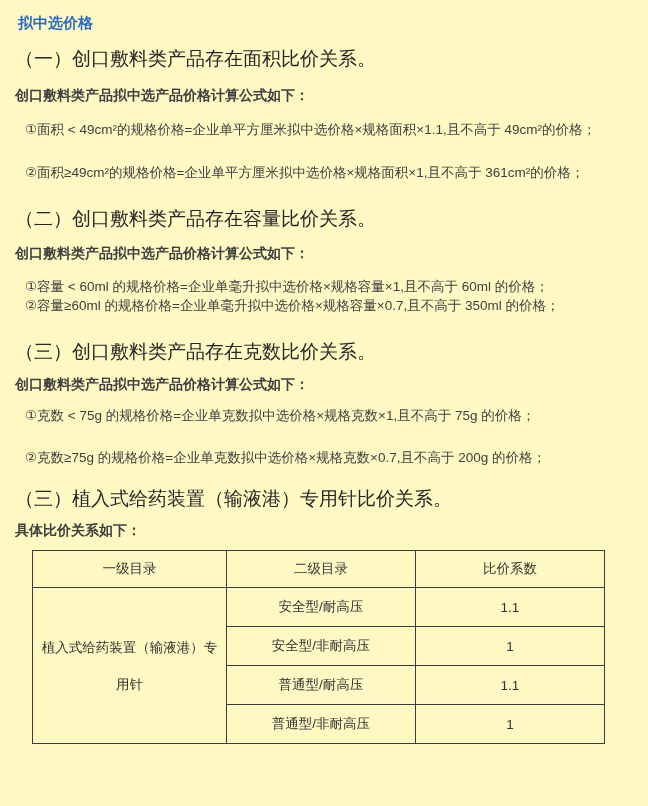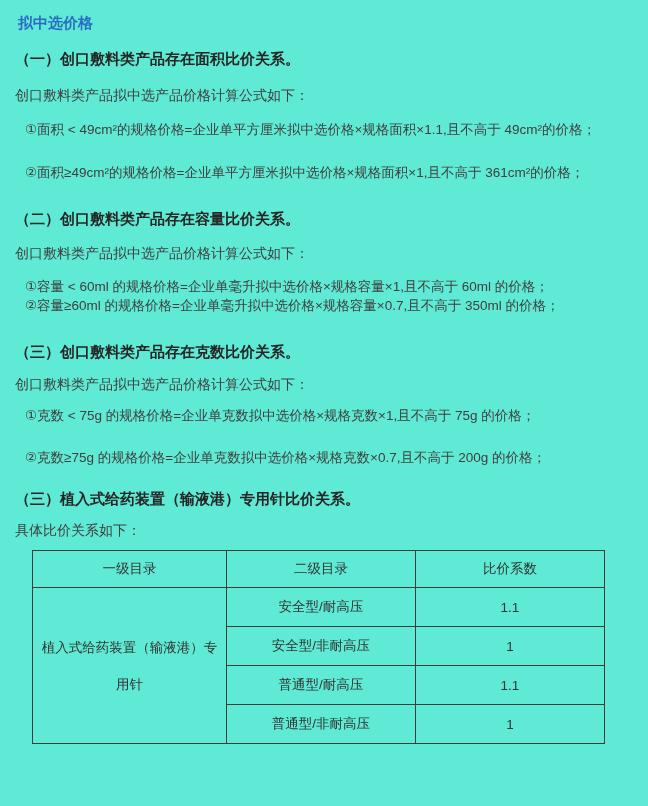--- a/index.html
+++ b/index.html
@@ -1,36 +1,37 @@
 <!DOCTYPE html>
 <html><head>
 <meta charset="utf-8">
 <style>
   html,body{margin:0;padding:0;background:#ffffff;}
   .page{
     position:relative;
     width:648px;height:806px;
     overflow:hidden;
-    background:#5eead4;
+    background:#fef9c3;
     font-family:"Liberation Sans","DejaVu Sans",sans-serif;
   }
   .title{
     margin:13px 0 0 18px;
     font-size:15px;font-weight:bold;line-height:19px;
     color:#2c6bc5;
   }
   .h{
     margin-left:15px;
-    font-size:15px;font-weight:bold;line-height:19px;
+    font-size:19px;font-weight:normal;line-height:19px;
     color:#262626;
   }
   .p{
     margin-left:15px;
     font-size:14px;line-height:19px;
     color:#404040;
+    font-weight:bold;
   }
   .f{
     margin-left:25px;
     font-size:13.5px;line-height:19px;
     color:#404040;
     white-space:nowrap;
   }
   table.ratio{
     border-collapse:collapse;
     table-layout:fixed;

